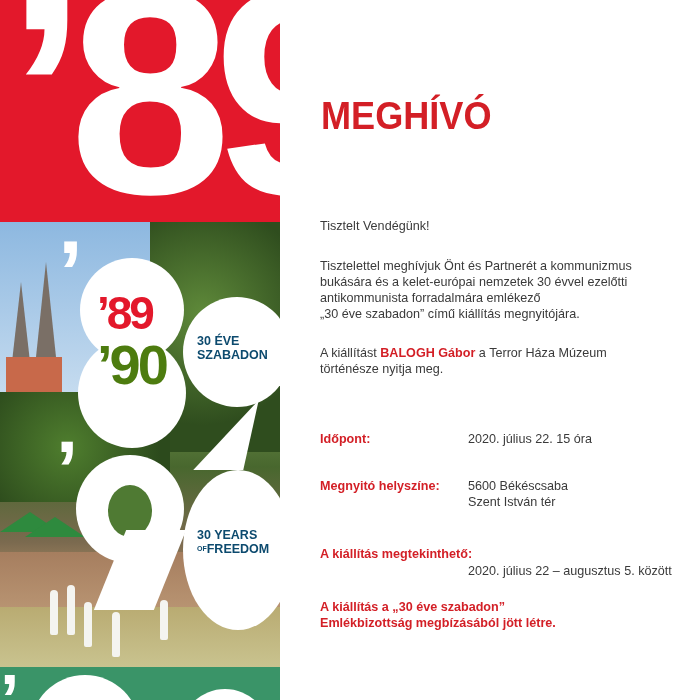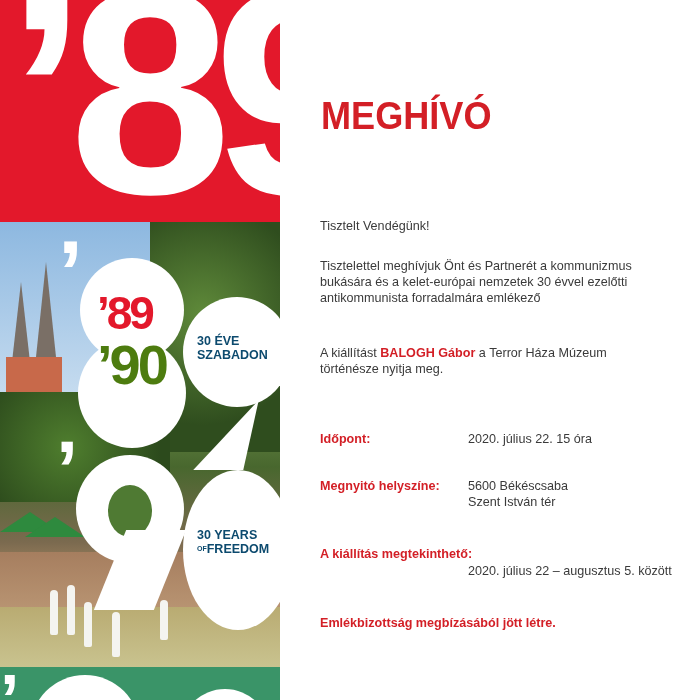--- a/index.html
+++ b/index.html
@@ -105,31 +105,33 @@
 </div>
 
 <div class="right-panel">
   <div class="title">MEGHÍVÓ</div>
 
   <div class="text" style="top:218px;">Tisztelt Vendégünk!</div>
 
   <div class="text" style="top:258px;">Tisztelettel meghívjuk Önt és Partnerét a kommunizmus</div>
   <div class="text" style="top:274px;">bukására és a kelet-európai nemzetek 30 évvel ezelőtti</div>
   <div class="text" style="top:290px;text-align:center;">antikommunista forradalmára emlékező</div>
+  <div class="text" style="top:306px;">„30 éve szabadon” című kiállítás megnyitójára.</div>
 
   <div class="text" style="top:361px;">történésze nyitja meg.</div>
   <div class="text" style="top:345px;">
     <span>A kiállítást </span><span class="red-bold">BALOGH Gábor</span><span> a Terror Háza Múzeum</span>
   </div>
 
 
   <div class="label" style="top:431px;">Időpont:</div>
   <div class="value" style="top:431px;">2020. július 22. 15 óra</div>
 
   <div class="label" style="top:478px;">Megnyitó helyszíne:</div>
   <div class="value" style="top:478px;">5600 Békéscsaba</div>
   <div class="value" style="top:494px;">Szent István tér</div>
 
   <div class="label" style="top:546px;">A kiállítás megtekinthető:</div>
   <div class="value" style="top:563px;">2020. július 22 – augusztus 5. között</div>
 
+  <div class="label" style="top:599px;">A kiállítás a „30 éve szabadon”</div>
   <div class="label" style="top:615px;">Emlékbizottság megbízásából jött létre.</div>
 </div>
 
 </body></html>

